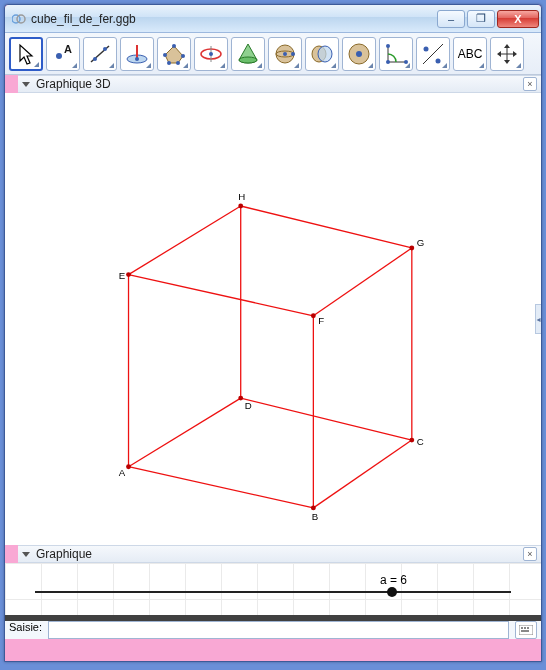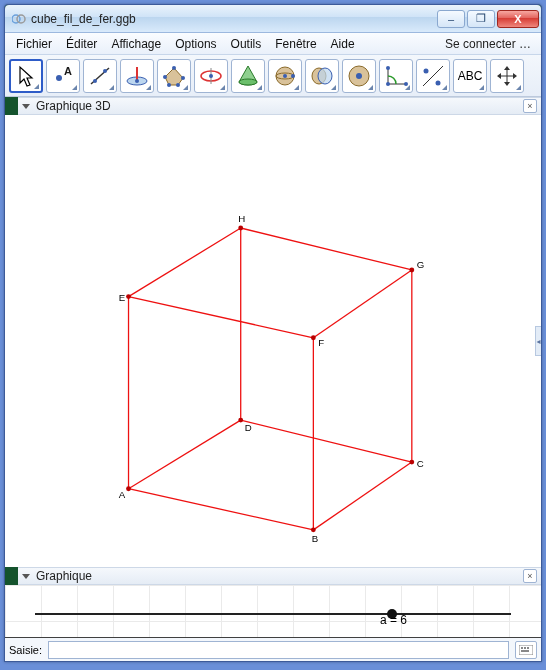--- a/index.html
+++ b/index.html
@@ -9,21 +9,21 @@
     background: #6a8fd8;
     width: 546px;
     height: 670px;
     overflow: hidden;
     position: relative;
   }
   .window {
     position: absolute;
     left: 4px; top: 4px;
     width: 538px; height: 658px;
-    background: #14532d;
+    background: #f9a8d4;
     border: 1px solid #3c5a99;
     border-radius: 4px 4px 0 0;
     display: flex;
     flex-direction: column;
     box-shadow: 0 0 3px rgba(0,0,0,.3);
   }
   .titlebar {
     height: 28px;
     background: linear-gradient(#eaf3fb, #cfe3f7 45%, #bcd6ef 46%, #d9eafb);
     border-bottom: 1px solid #9cb8de;
@@ -106,22 +106,22 @@
   .grid-bg{
     position:absolute;inset:0;
     background-image:
       repeating-linear-gradient(to right, #eaeaea 0 1px, transparent 1px 36px),
       repeating-linear-gradient(to bottom, #eaeaea 0 1px, transparent 1px 36px);
   }
   .slider-track{position:absolute;left:30px;right:30px;top:28px;height:2px;background:#222;}
   .slider-thumb{position:absolute;top:24px;width:10px;height:10px;border-radius:50%;background:#111;}
   .slider-label{position:absolute;font-size:12px;color:#000;}
   .inputbar{
-    height:24px;background:#f3f7fc;border-top:1px solid #404040;
-    display:flex;align-items:center;padding:0 4px;gap:6px;
+    height:24px;background:#f3f7fc;border-top:6px solid #404040;
+    display:flex;padding:0 4px;gap:6px;
   }
   .inputbar input{flex:1;height:18px;border:1px solid #9fb4d3;background:#fff;font-size:11px;padding:0 4px;}
   .inputbar .kbd{width:22px;height:18px;border:1px solid #9fb4d3;background:#fff;border-radius:2px;display:flex;align-items:center;justify-content:center;}
   .cube svg{position:absolute;inset:0;}
   .pt-label{font-size:12px;fill:#000;}
   .txt-abc{font-weight:normal;font-size:12px;}
 </style>
 </head>
 <body>
 
@@ -141,31 +141,20 @@
         </div>
       <div class="win-btn">
           <span>❐</span>
         </div>
       <div class="win-btn close">
           <span>X</span>
         </div>
     </div>
   </div>
 
-  <div class="menubar">
-    <div class="menu-item">Fichier</div>
-    <div class="menu-item">Éditer</div>
-    <div class="menu-item">Affichage</div>
-    <div class="menu-item">Options</div>
-    <div class="menu-item">Outils</div>
-    <div class="menu-item">Fenêtre</div>
-    <div class="menu-item">Aide</div>
-    <div class="spacer"></div>
-    <div class="connect">Se connecter …</div>
-  </div>
 
   <div class="toolbar">
     <div class="tool selected">
       <svg width="20" height="22" viewBox="0 0 20 22">
           <path d="M4 2 L4 18 L8 14 L11 21 L14 20 L11 13 L16 13 Z" fill="#fff" stroke="#000" stroke-width="1.2"></path>
         </svg>
       <div class="corner"></div>
     </div>
     <div class="tool">
       <svg width="22" height="22">
@@ -316,21 +305,21 @@
     <div class="tri"></div>
     <span>Graphique</span>
     <div class="phspacer"></div>
     <div class="xbtn">×</div>
   </div>
 
   <div class="view2d">
     <div class="grid-bg"></div>
     <div class="slider-track"></div>
     <div class="slider-thumb" id="slider-thumb" style="left: 382px;"></div>
-    <div class="slider-label" id="slider-label" style="left: 375px; top: 28px;">a = 6</div>
+    <div class="slider-label" id="slider-label" style="left: 375px; top: 10px;">a = 6</div>
   </div>
 
   <div class="inputbar">
     <span>Saisie:</span>
     <input type="text" value="" style="">
     <div class="kbd">
       <svg width="14" height="10">
           <rect x="0" y="0" width="14" height="10" fill="#fff" stroke="#888"></rect>
           <rect x="2" y="2" width="2" height="2" fill="#888"></rect>
           <rect x="5" y="2" width="2" height="2" fill="#888"></rect>

